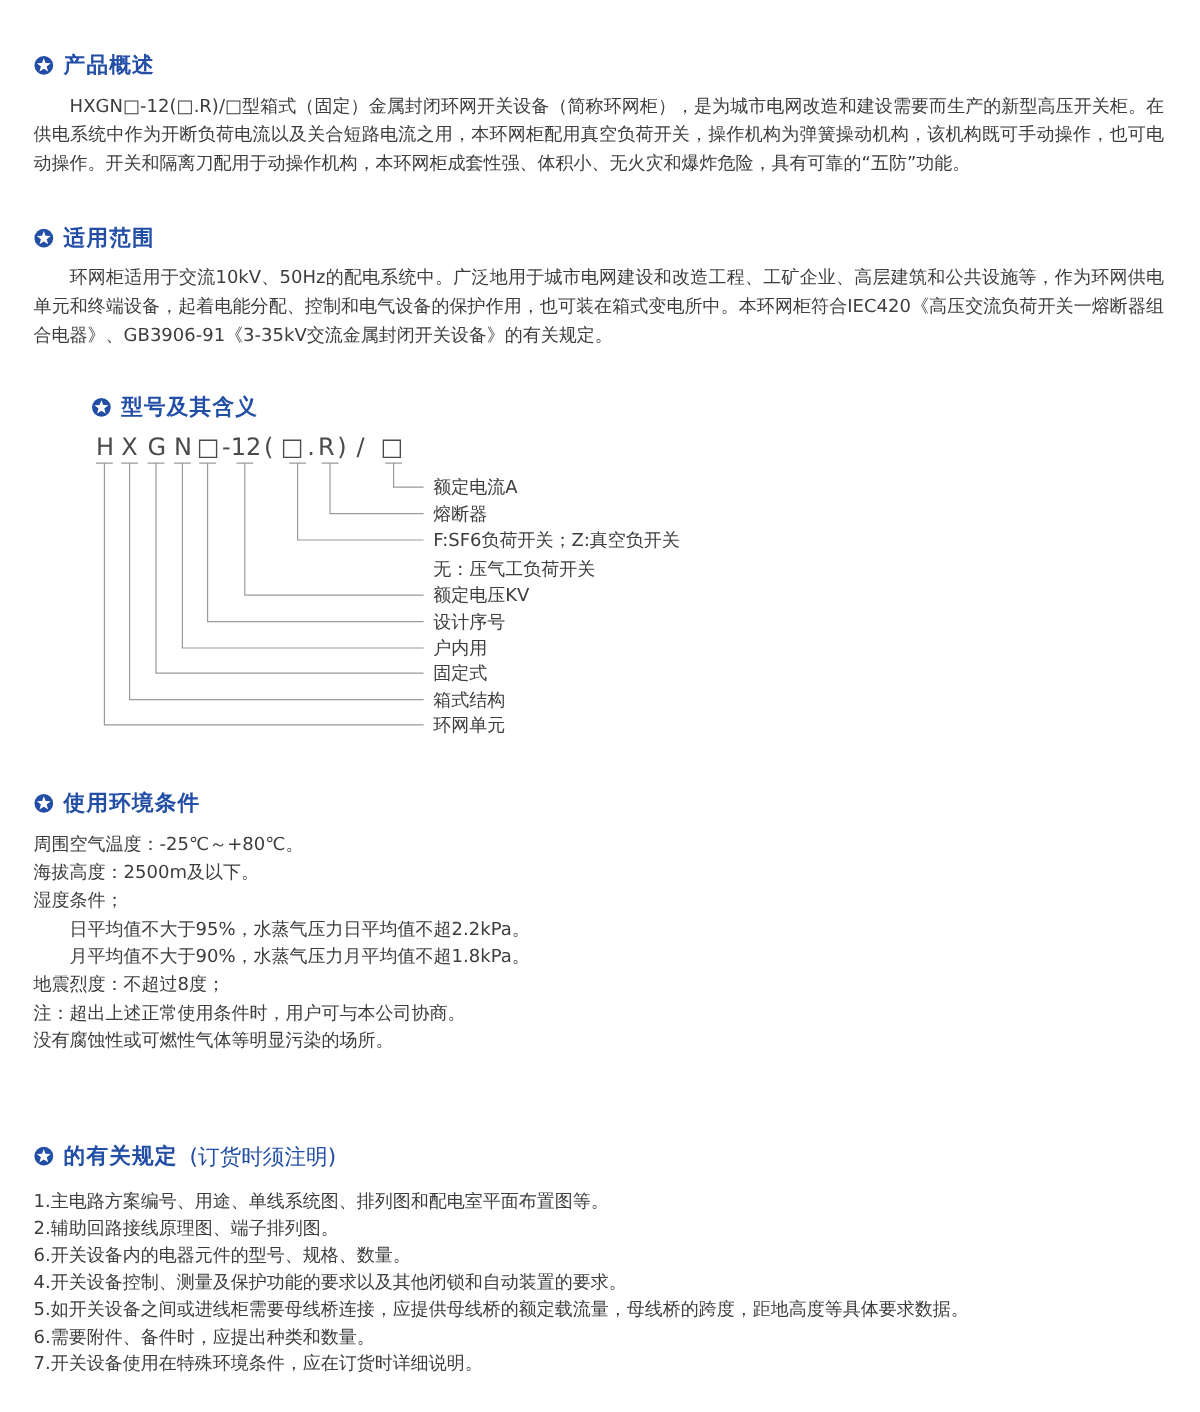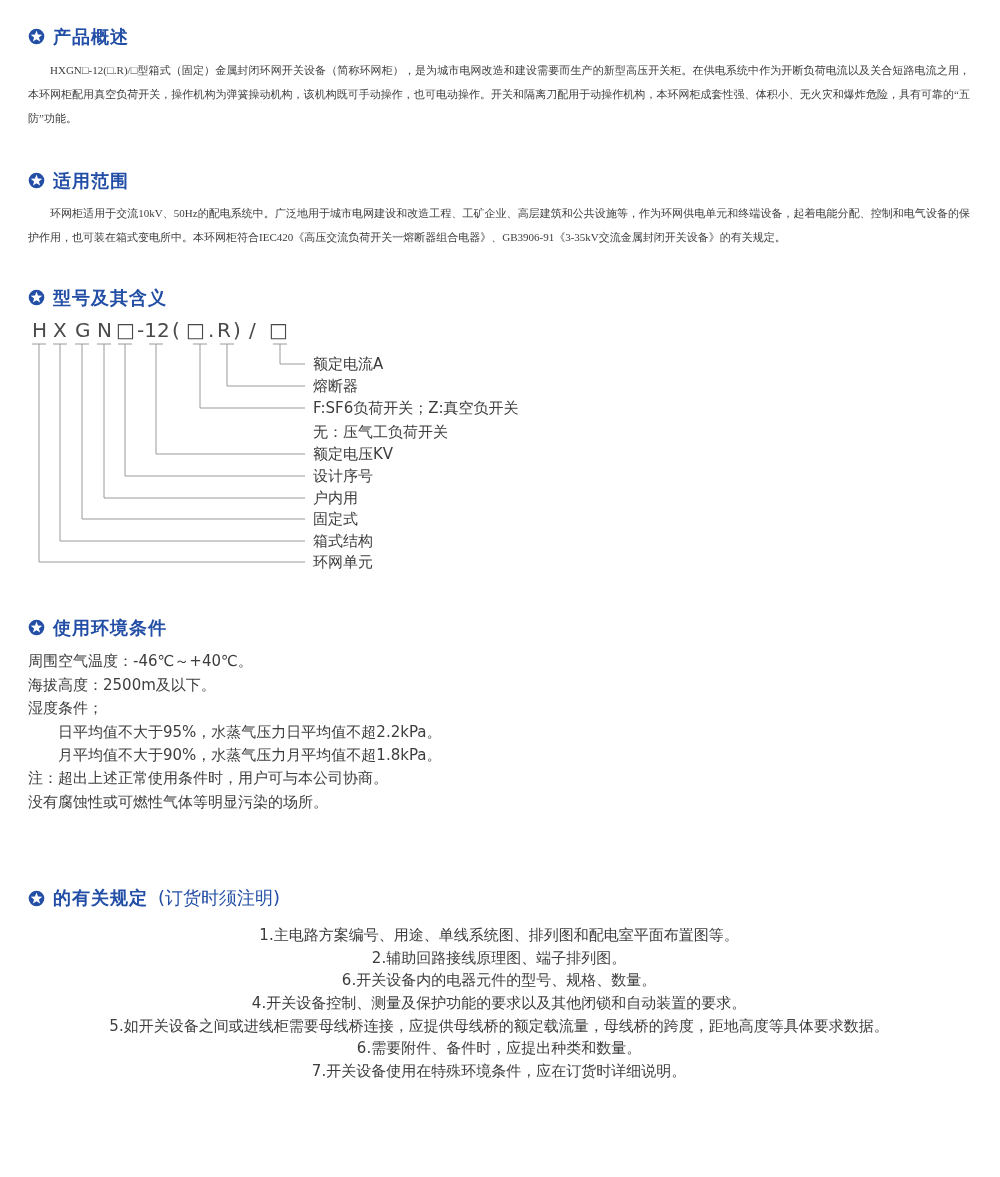--- a/index.html
+++ b/index.html
@@ -1,42 +1,42 @@
 <!DOCTYPE html>
 <html><head>
 <meta charset="utf-8">
 <style>
   html,body{margin:0;padding:0;}
   body{
     width:1000px;height:1177px;background:#ffffff;
     font-family:"DejaVu Sans","Liberation Sans",sans-serif;
     color:#3d3d3d;
   }
-  .page{box-sizing:border-box;width:1000px;height:1177px;padding:26px 30px 0 28px;overflow:hidden;}
+  .page{box-sizing:border-box;width:1000px;height:1177px;padding:44px 30px 0 28px;overflow:hidden;}
   .section-heading{display:flex;align-items:center;gap:8px;}
   .section-heading h2{
     margin:0;font-size:18px;font-weight:700;color:#234ea6;letter-spacing:1px;line-height:1.2;
   }
   .section-heading .subtitle{font-size:18px;font-weight:400;color:#234ea6;margin-left:2px;}
   .star-badge{width:17px;height:17px;flex:0 0 auto;display:block;}
   .para{
-    margin:10px 0 0 0;font-size:11px;line-height:24px;text-indent:2em;
-    text-align:justify;color:#3d3d3d;font-family:Liberation Serif, serif;
+    margin:10px 0 0 0;font-size:15px;line-height:24px;text-indent:2em;
+    text-align:justify;color:#3d3d3d;
   }
   .sec{margin-top:40px;}
   .sec.first{margin-top:0;}
-  .sec-model{margin-top:38px;}
+  .sec-model{margin-top:38px;margin-left:48px;}
   .model-diagram{margin-top:10px;display:block;}
   .model-char{font-size:20px;fill:#4a4a4a;letter-spacing:0;}
   .diagram-line{stroke:#9a9a9a;stroke-width:1;fill:none;}
   .diagram-label{font-size:15px;fill:#3d3d3d;}
   .env-lines{margin-top:12px;font-size:15px;line-height:23.4px;}
   .env-line.indent{padding-left:2em;}
   .sec-order{margin-top:72px;}
-  .order-list{margin-top:14px;font-size:15px;line-height:22.6px;text-align:center;}
+  .order-list{margin-top:14px;font-size:15px;line-height:22.6px;}
 </style>
 </head>
 <body>
 
 <div class="page">
 
   <div class="sec first">
     <div class="section-heading">
       <svg class="star-badge" viewBox="0 0 24 24">
         <circle cx="12" cy="12" r="11" fill="#234ea6"></circle>
@@ -108,25 +108,26 @@
 
   <div class="sec">
     <div class="section-heading">
       <svg class="star-badge" viewBox="0 0 24 24">
         <circle cx="12" cy="12" r="11" fill="#234ea6"></circle>
         <polygon fill="#ffffff" points="12,3.6 14.1,9.2 20.2,9.5 15.4,13.3 17.1,19.2 12,15.8 6.9,19.2 8.6,13.3 3.8,9.5 9.9,9.2"></polygon>
       </svg>
       <h2>使用环境条件</h2>
     </div>
     <div class="env-lines">
-      <div class="env-line">周围空气温度：-46℃～+40℃。</div>
+      <div class="env-line">周围空气温度：-25℃～+80℃。</div>
       <div class="env-line">海拔高度：2500m及以下。</div>
       <div class="env-line">湿度条件；</div>
       <div class="env-line indent">日平均值不大于95%，水蒸气压力日平均值不超2.2kPa。</div>
       <div class="env-line indent">月平均值不大于90%，水蒸气压力月平均值不超1.8kPa。</div>
+      <div class="env-line">地震烈度：不超过8度；</div>
       <div class="env-line">注：超出上述正常使用条件时，用户可与本公司协商。</div>
       <div class="env-line">没有腐蚀性或可燃性气体等明显污染的场所。</div>
     </div>
   </div>
 
   <div class="sec sec-order">
     <div class="section-heading">
       <svg class="star-badge" viewBox="0 0 24 24">
         <circle cx="12" cy="12" r="11" fill="#234ea6"></circle>
         <polygon fill="#ffffff" points="12,3.6 14.1,9.2 20.2,9.5 15.4,13.3 17.1,19.2 12,15.8 6.9,19.2 8.6,13.3 3.8,9.5 9.9,9.2"></polygon>

